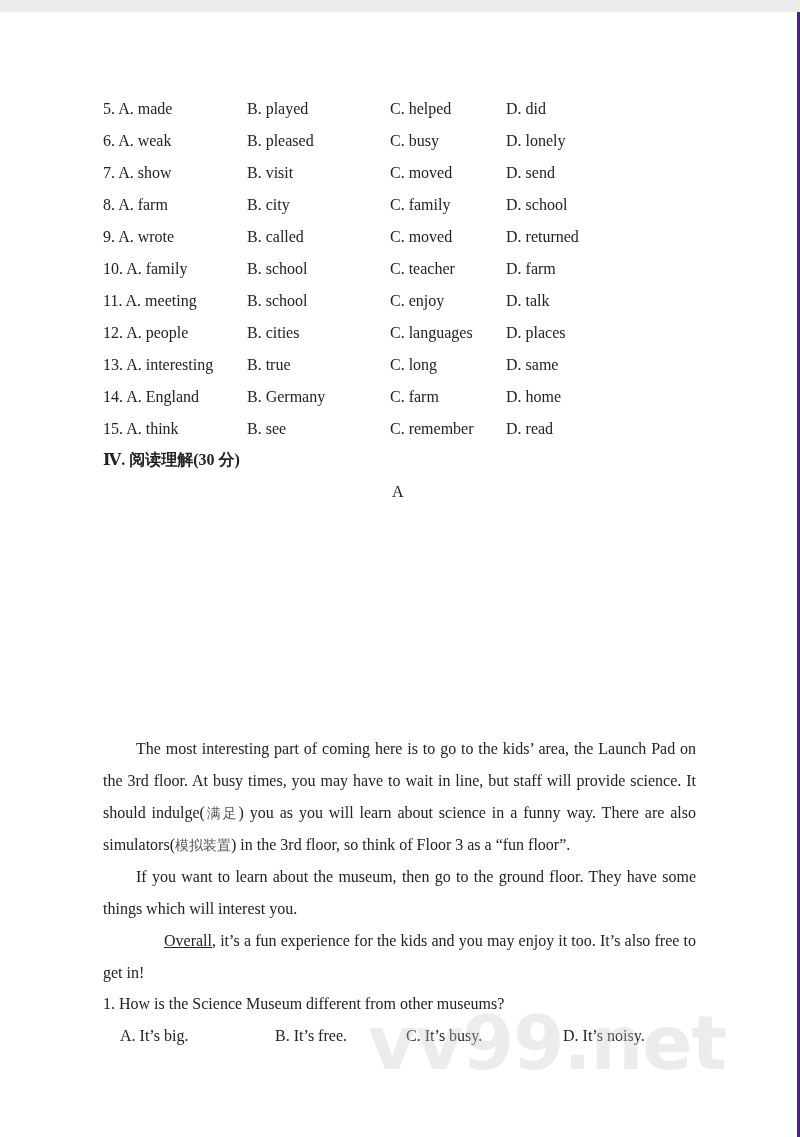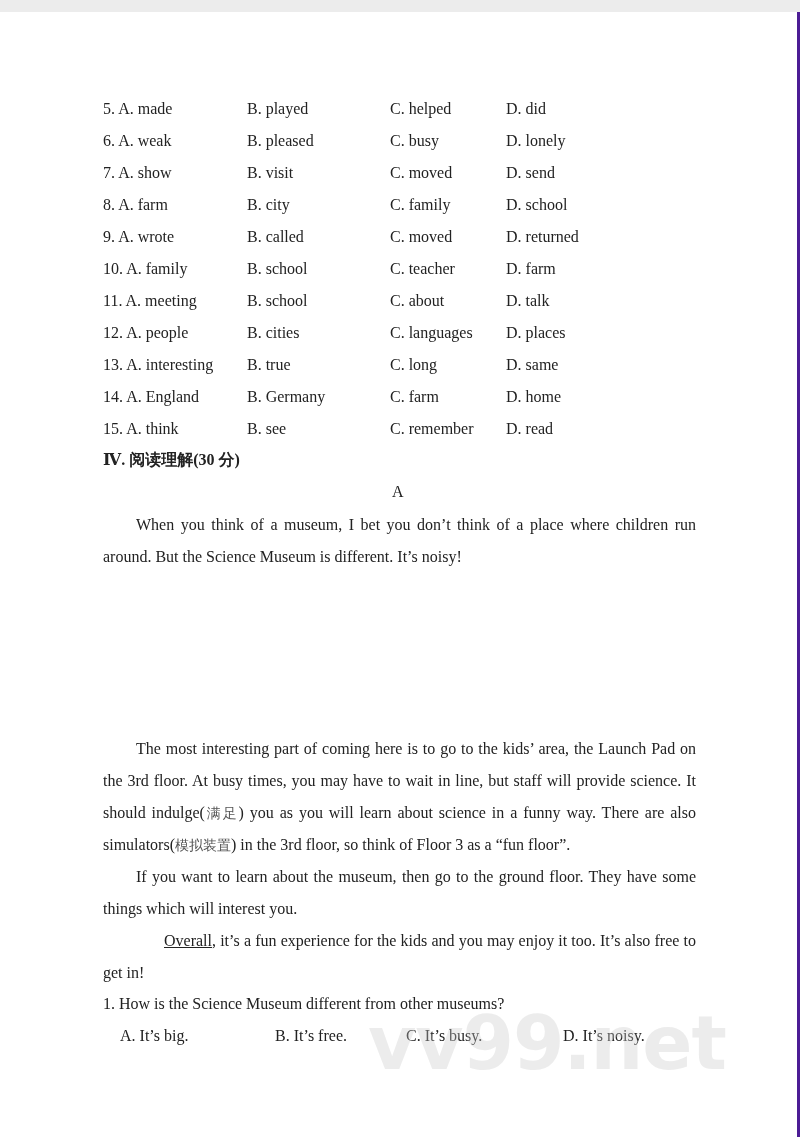--- a/index.html
+++ b/index.html
@@ -65,21 +65,21 @@
   </div>
   <div class="opt-row" style="top:247px">
     <span class="c0"><span style="position:static">10.</span> <span style="position:static">A. family</span></span>
     <span class="c1">B. school</span>
     <span class="c2">C. teacher</span>
     <span class="c3">D. farm</span>
   </div>
   <div class="opt-row" style="top:279px">
     <span class="c0"><span style="position:static">11.</span> <span style="position:static">A. meeting</span></span>
     <span class="c1">B. school</span>
-    <span class="c2">C. about</span>
+    <span class="c2">C. enjoy</span>
     <span class="c3">D. talk</span>
   </div>
   <div class="opt-row" style="top:311px">
     <span class="c0"><span style="position:static">12.</span> <span style="position:static">A. people</span></span>
     <span class="c1">B. cities</span>
     <span class="c2">C. languages</span>
     <span class="c3">D. places</span>
   </div>
   <div class="opt-row" style="top:343px">
     <span class="c0"><span style="position:static">13.</span> <span style="position:static">A. interesting</span></span>
@@ -96,21 +96,20 @@
   <div class="opt-row" style="top:407px">
     <span class="c0"><span style="position:static">15.</span> <span style="position:static">A. think</span></span>
     <span class="c1">B. see</span>
     <span class="c2">C. remember</span>
     <span class="c3">D. read</span>
   </div>
 
   <div class="section-title">Ⅳ. 阅读理解(30 分)</div>
   <div class="passage-letter">A</div>
 
-  <div class="para" style="top:497px">When you think of a museum, I bet you don’t think of a place where children run around. But the Science Museum is different. It’s noisy!</div>
   <div class="para" style="top:721px"><span>The most interesting part of coming here is to go to the kids’ area, the Launch Pad on the 3rd floor. At busy times, you may have to wait in line, but staff will provide science. It should indulge(</span><span class="cn">满足</span><span>) you as you will learn about science in a funny way. There are also simulators(</span><span class="cn">模拟装置</span><span>) in the 3rd floor, so think of Floor 3 as a “fun floor”.</span></div>
   <div class="para" style="top:849px">If you want to learn about the museum, then go to the ground floor. They have some things which will interest you.</div>
   <div class="para" style="top:913px"><span class="u">Overall</span><span>, it’s a fun experience for the kids and you may enjoy it too. It’s also free to get in!</span></div>
 
   <div class="question">1. How is the Science Museum different from other museums?</div>
   <div class="answer-row">
     <span style="left:0">A. It’s big.</span>
     <span style="left:155px">B. It’s free.</span>
     <span style="left:286px">C. It’s busy.</span>
     <span style="left:443px">D. It’s noisy.</span>

